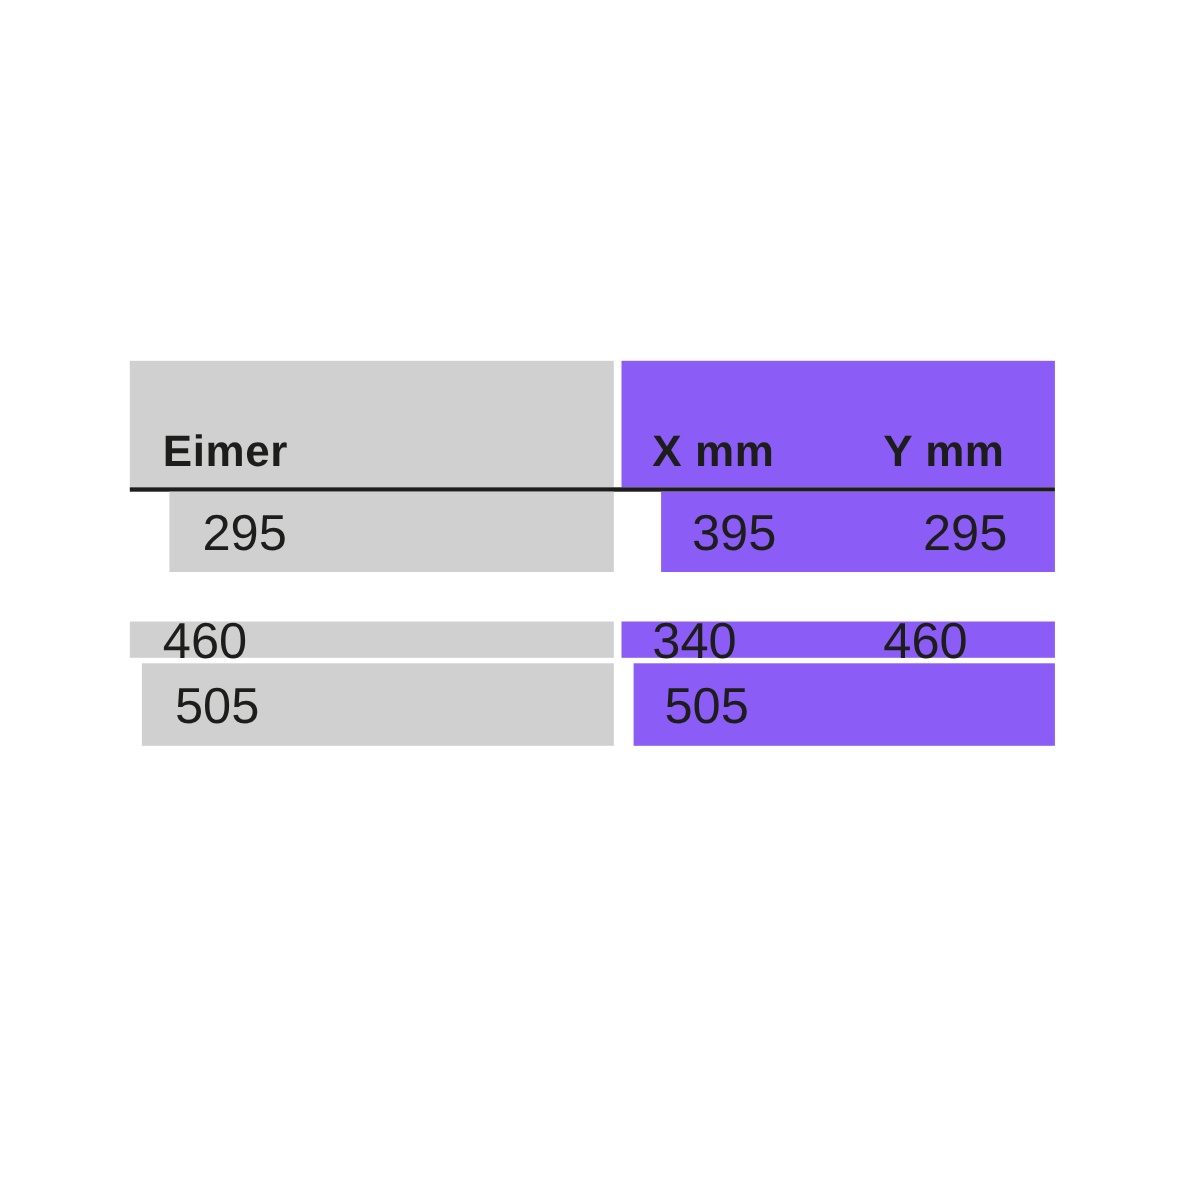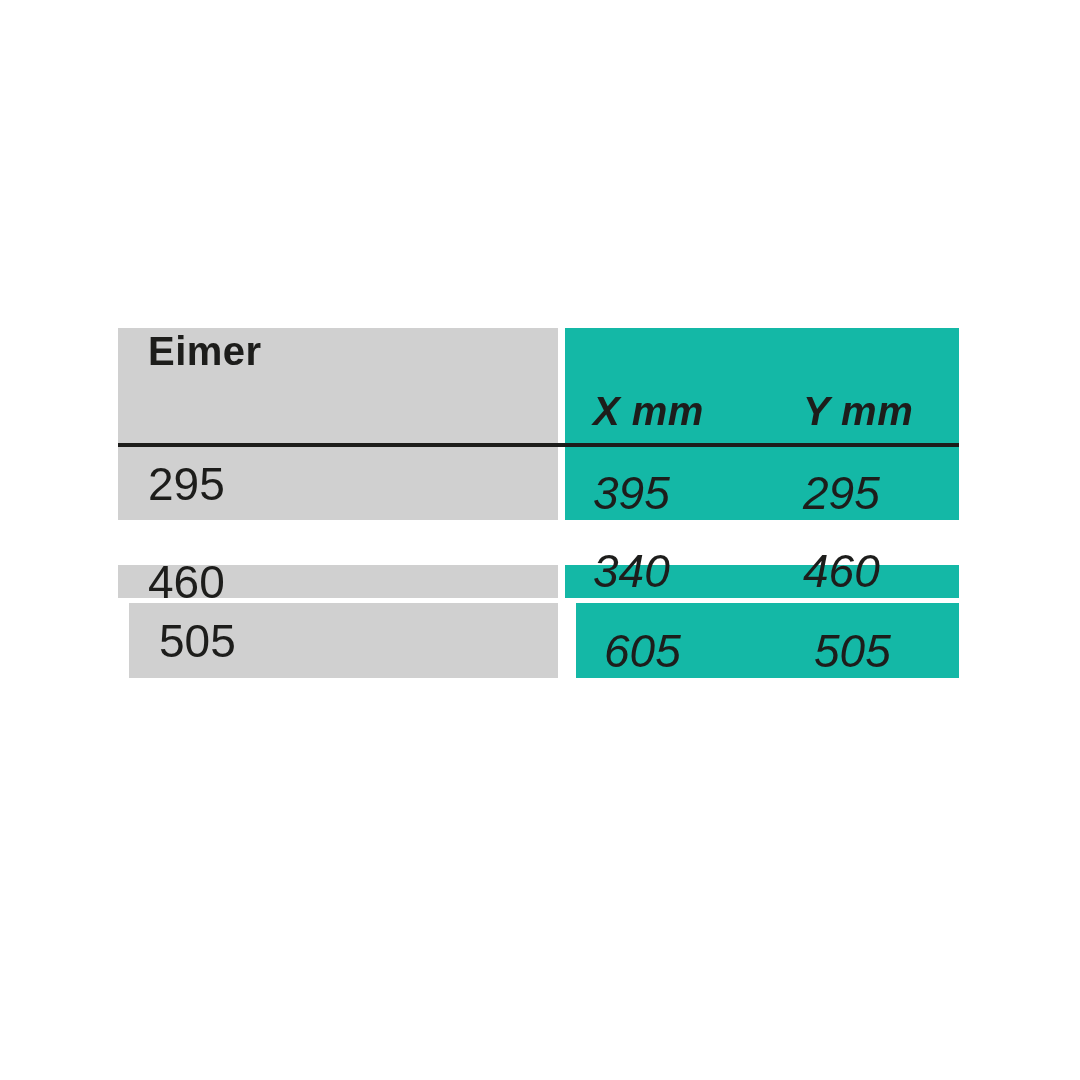--- a/index.html
+++ b/index.html
@@ -26,28 +26,28 @@
     position: absolute;
     left: 118px;
     top: 328px;
     width: 841px;
     height: 350px;
     display: grid;
     grid-template-columns: 440px 7px 394px;
     grid-template-rows: 115px 4px 73px 5px 73px 5px 75px;
   }
   .cell-left-bg  { background: #d0d0d0; }
-  .cell-right-bg { background: #14b8a6; font-style: italic; }
+  .cell-right-bg { background: #8b5cf6; }
 
   .header-left {
     grid-column: 1;
     grid-row: 1;
     display: flex;
     flex-direction: column;
-    justify-content: flex-start;
+    justify-content: flex-end;
     padding: 0 0 9px 30px;
     font-weight: bold;
     font-size: 40px;
     line-height: 46px;
     letter-spacing: 0.5px;
   }
   .header-right {
     grid-column: 3;
     grid-row: 1;
     display: flex;
@@ -66,25 +66,25 @@
   .data-left {
     grid-column: 1;
     display: flex;
     align-items: center;
     padding-left: 30px;
     font-size: 46px;
   }
   .data-right {
     grid-column: 3;
     display: flex;
-    align-items: flex-end;
+    align-items: center;
     padding-left: 28px;
     font-size: 46px;
   }
-  .row-1 { grid-row: 3; }
+  .row-1 { grid-row: 3; margin-left: 36px; }
   .row-2 { grid-row: 5; margin-top: 40px; }
   .row-3 { grid-row: 7; margin-left: 11px; }
 
   .col-x { width: 210px; flex: 0 0 210px; }
   .col-y { flex: 1; }
 </style>
 </head>
 <body>
 
 <div class="canvas">
@@ -114,18 +114,17 @@
     </div>
     <div class="data-right cell-right-bg row-2">
       <span class="col-x">340</span>
       <span class="col-y">460</span>
     </div>
 
     <div class="data-left cell-left-bg row-3">
       <span>505</span>
     </div>
     <div class="data-right cell-right-bg row-3">
-      <span class="col-x">605</span>
       <span class="col-y">505</span>
     </div>
 
   </div>
 </div>
 
 </body></html>

